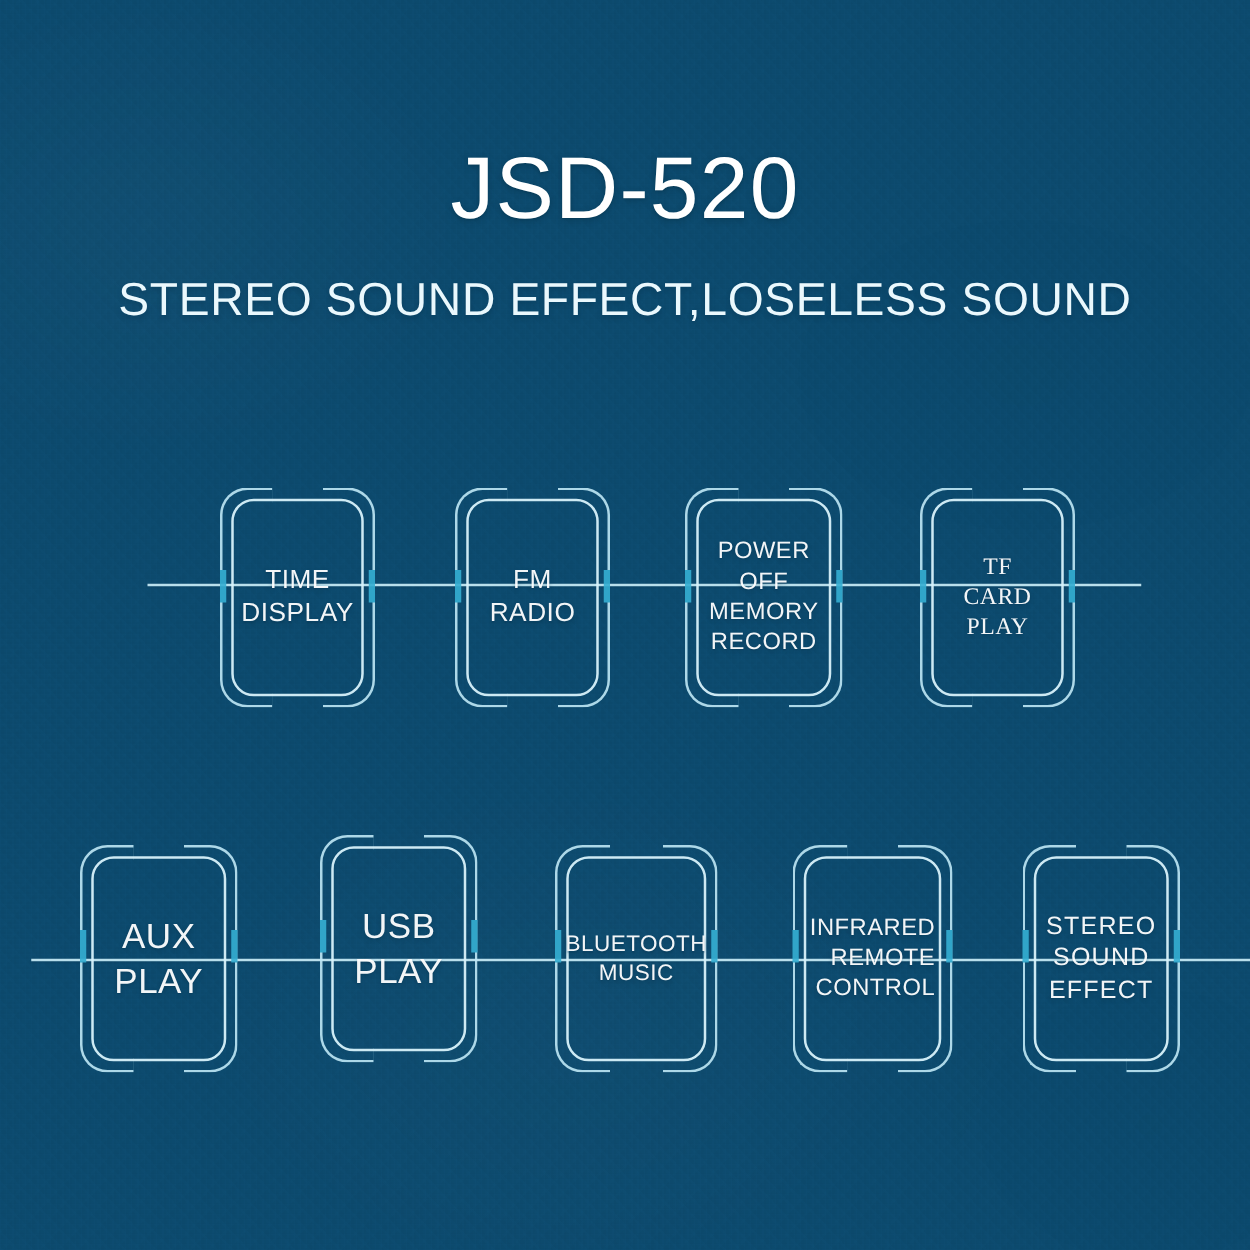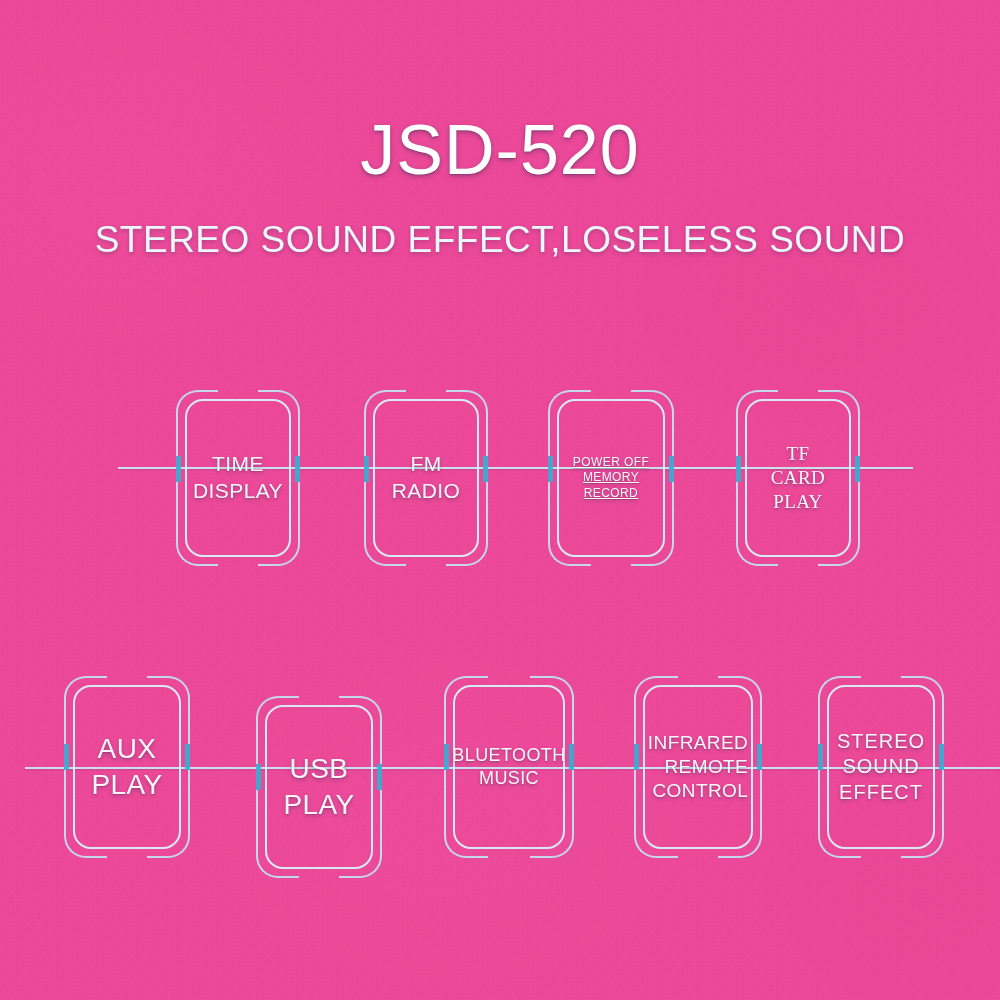--- a/index.html
+++ b/index.html
@@ -13,21 +13,21 @@
     overflow: hidden;
     font-family: "Liberation Sans", sans-serif;
     background: #35afd3;
   }
 
   
   #poster {
     position: relative;
     width: 1000px;
     height: 1000px;
-    background-color: #ec4899;
+    background-color: #0c4a6e;
     overflow: hidden;
   }
 
   
   #poster .texture {
     position: absolute;
     inset: 0;
     pointer-events: none;
     opacity: .38;
     background-image:
@@ -199,21 +199,21 @@
     </div>
 
     <div class="feature" style="left:548px; top:390px; width:126px; height:176px;">
       <div class="bracket left">
         <div class="bracket-notch l" style="top:64px;"></div>
       </div>
       <div class="bracket right">
         <div class="bracket-notch r" style="top:64px;"></div>
       </div>
       <div class="inner-box" style="left:9px; top:9px; right:9px; bottom:9px;">
-        <span class="feature-label" style="font-size:12px;text-decoration:underline;">POWER OFF
+        <span class="feature-label" style="font-size:19px;">POWER OFF
 MEMORY
 RECORD</span>
       </div>
     </div>
 
     <div class="feature" style="left:736px; top:390px; width:124px; height:176px;font-family:Liberation Serif, serif;">
       <div class="bracket left">
         <div class="bracket-notch l" style="top:64px;"></div>
       </div>
       <div class="bracket right">
@@ -237,21 +237,21 @@
       </div>
       <div class="bracket right">
         <div class="bracket-notch r" style="top:66px;"></div>
       </div>
       <div class="inner-box" style="left:9px; top:9px; right:9px; bottom:9px;">
         <span class="feature-label">AUX
 PLAY</span>
       </div>
     </div>
 
-    <div class="feature big" style="left:256px; top:696px; width:126px; height:182px;">
+    <div class="feature big" style="left:256px; top:668px; width:126px; height:182px;">
       <div class="bracket left">
         <div class="bracket-notch l" style="top:66px;"></div>
       </div>
       <div class="bracket right">
         <div class="bracket-notch r" style="top:66px;"></div>
       </div>
       <div class="inner-box" style="left:9px; top:9px; right:9px; bottom:9px;">
         <span class="feature-label">USB
 PLAY</span>
       </div>

